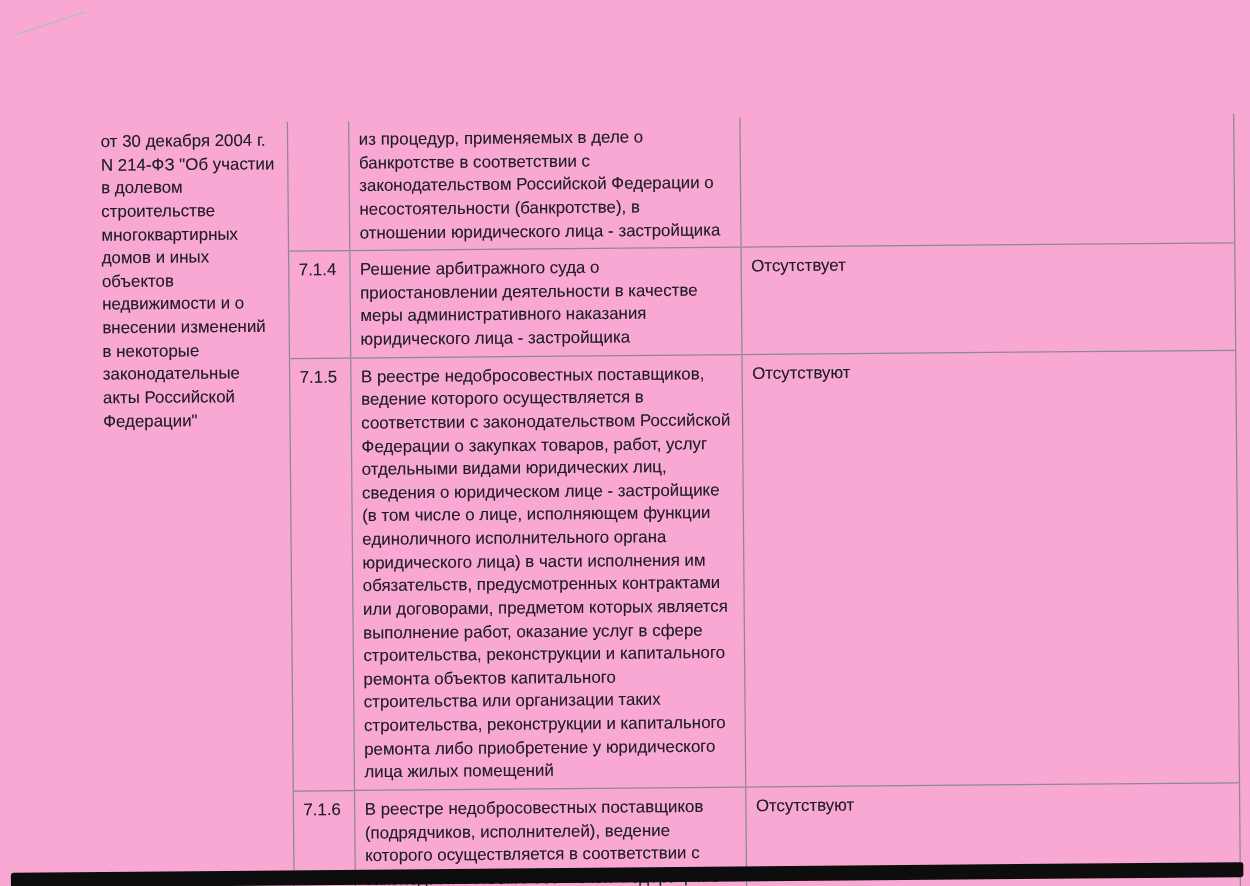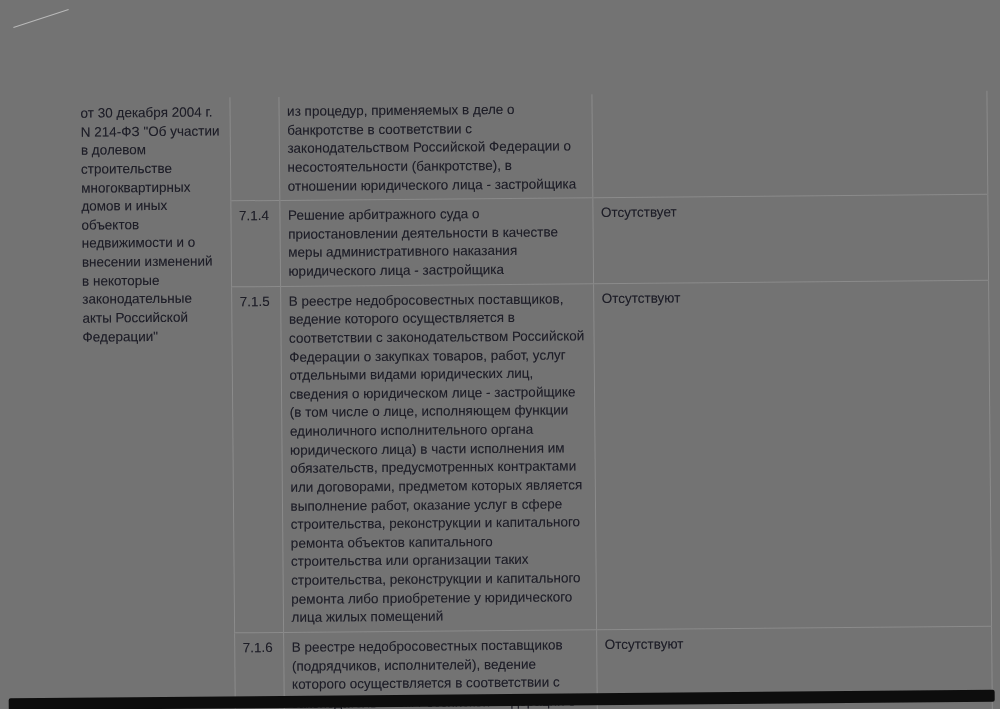--- a/index.html
+++ b/index.html
@@ -9,21 +9,21 @@
     height: 709px;
     background: #ffffff;
     overflow: hidden;
     font-family: "Liberation Sans", sans-serif;
   }
 
   .scan-page {
     position: relative;
     width: 1000px;
     height: 709px;
-    background: #737373;
+    background: #f9a8d4;
   }
 
   
   .rotated {
     position: absolute;
     inset: 0;
     transform: rotate(-0.5deg);
     transform-origin: 50% 55%;
   }
 

